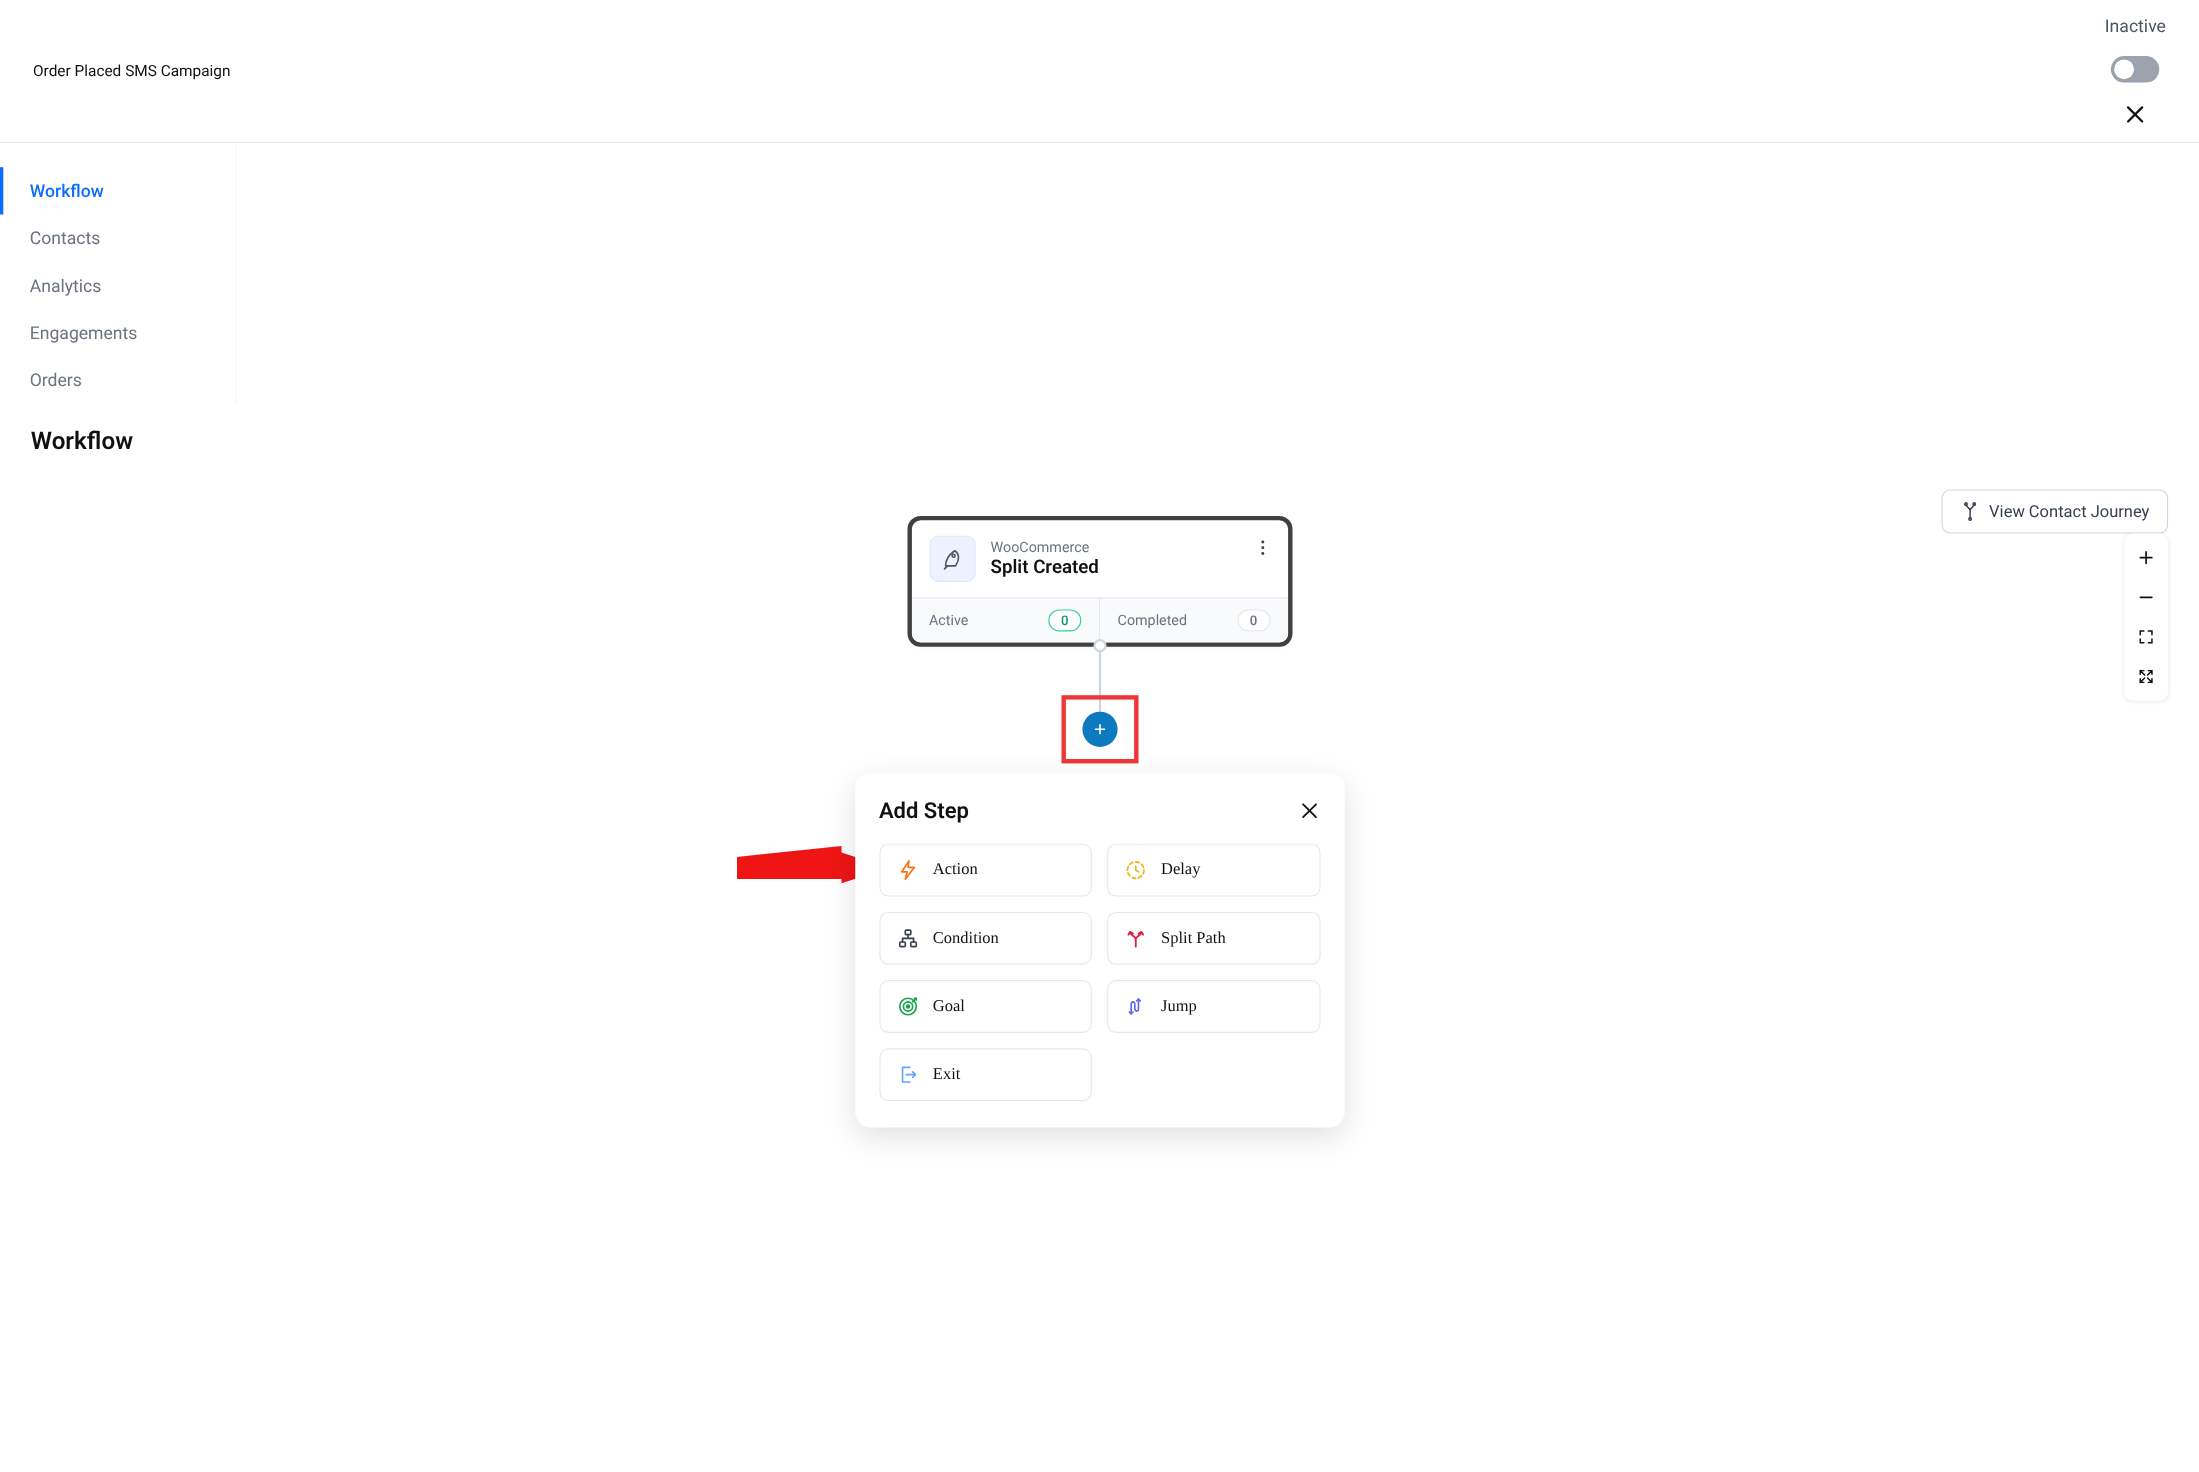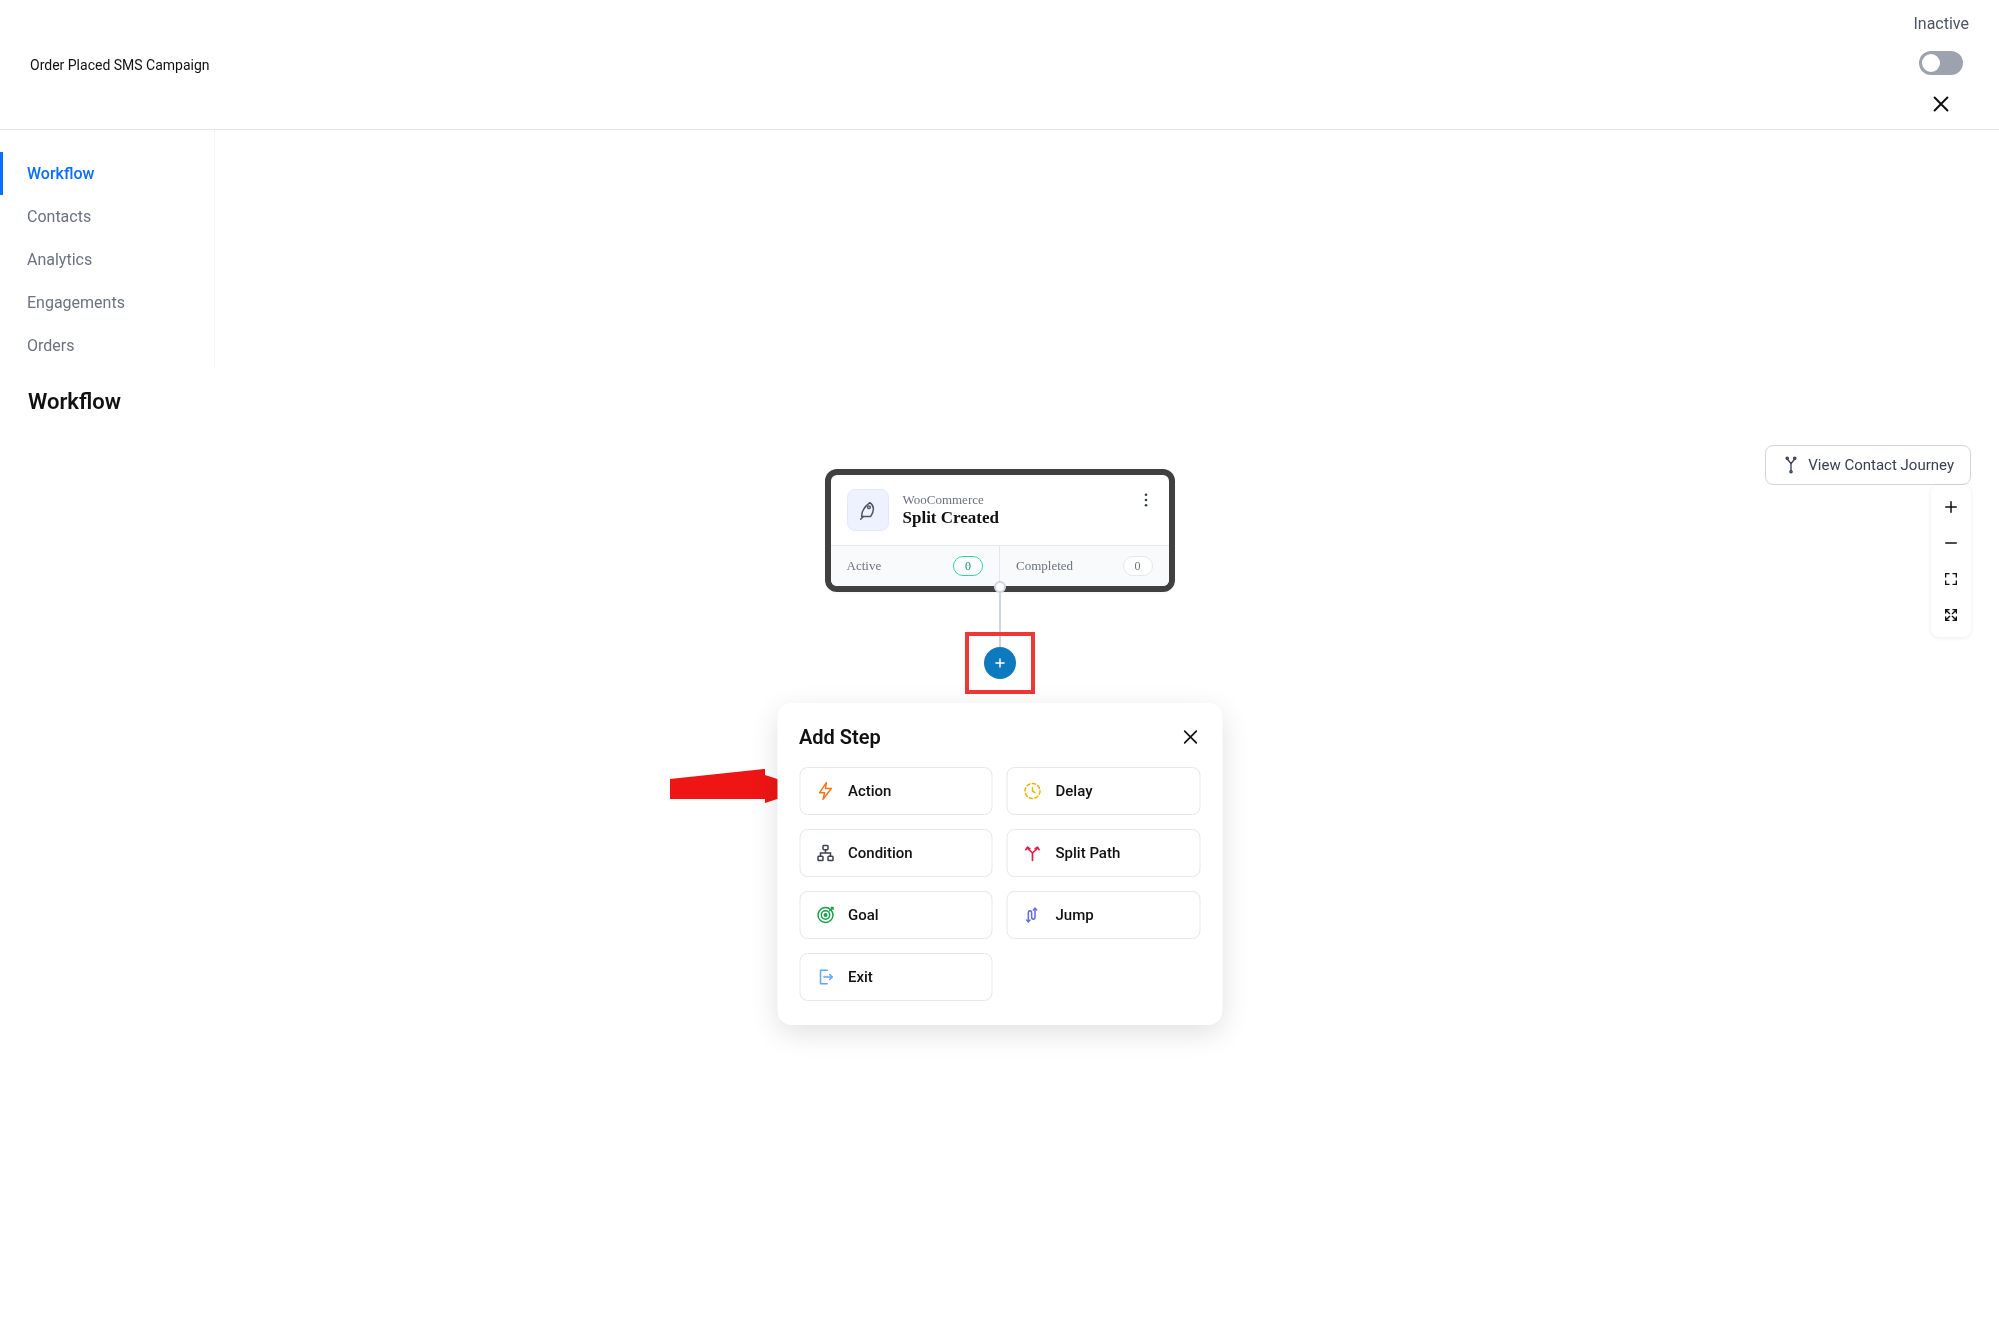--- a/index.html
+++ b/index.html
@@ -56,24 +56,23 @@
   }
   .zoom-btn {
     width: 40px; height: 36px; display: flex; align-items: center; justify-content: center;
     cursor: pointer; color: #111;
   }
 
   
   .canvas-area { position: absolute; left: 0; right: 0; top: 60px; bottom: 0; }
   .trigger-card {
     position: absolute; left: 50%; transform: translateX(-50%); top: 42px;
-    width: 350px; background: #fff; border: 6px solid #404040; border-radius: 12px;
+    width: 350px; background: #fff; border: 4px solid #404040; border-radius: 12px;
     box-shadow: 0 1px 3px rgba(0,0,0,0.04);
     overflow: hidden;
-    font-family: Liberation Serif, serif;
   }
   .trigger-top { display: flex; align-items: center; gap: 14px; padding: 14px 16px; position: relative; }
   .trigger-icon-box {
     width: 42px; height: 42px; border-radius: 8px; background: #eef2ff; border: 1px solid #e0e7ff;
     display: flex; align-items: center; justify-content: center; color: #4b5563;
   }
   .trigger-texts .sub { font-size: 13px; color: #6b7280; }
   .trigger-texts .main { font-size: 17px; font-weight: 600; color: #111; }
   .kebab { position: absolute; right: 14px; top: 16px; cursor: pointer; color: #374151; }
   .trigger-stats { display: flex; border-top: 1px solid #e5e7eb; background: #f9fafb; }
@@ -106,21 +105,21 @@
   
   .modal {
     position: absolute; left: 50%; transform: translateX(-50%); top: 276px;
     width: 445px; background: #fff; border-radius: 14px;
     box-shadow: 0 8px 28px rgba(0,0,0,0.12);
     padding: 22px 22px 24px;
   }
   .modal-header { display: flex; justify-content: space-between; align-items: center; margin-bottom: 18px; }
   .modal-title { font-size: 20px; font-weight: 600; }
   .modal-close { cursor: pointer; color: #111; }
-  .step-grid { display: grid; grid-template-columns: 1fr 1fr; gap: 14px; }
+  .step-grid { display: grid; grid-template-columns: 1fr 1fr; gap: 14px; font-family: Liberation Serif, serif; }
   .step-btn {
     display: flex; align-items: center; gap: 12px;
     border: 1px solid #e5e7eb; border-radius: 8px; padding: 12px 14px;
     font-size: 15px; font-weight: 500; color: #111; cursor: pointer; background: #fff;
   }
   .step-btn .icon-slot { width: 22px; height: 22px; display: flex; align-items: center; justify-content: center; }
 
   
   .arrow-annot {
     position: absolute; top: 340px; left: calc(50% - 330px);

